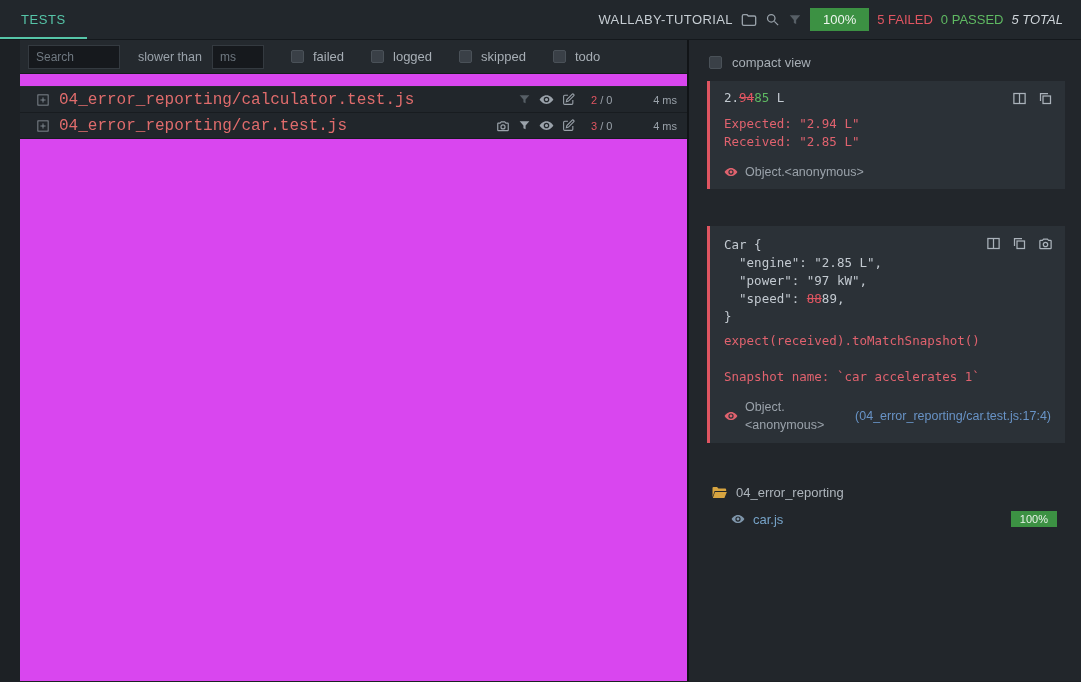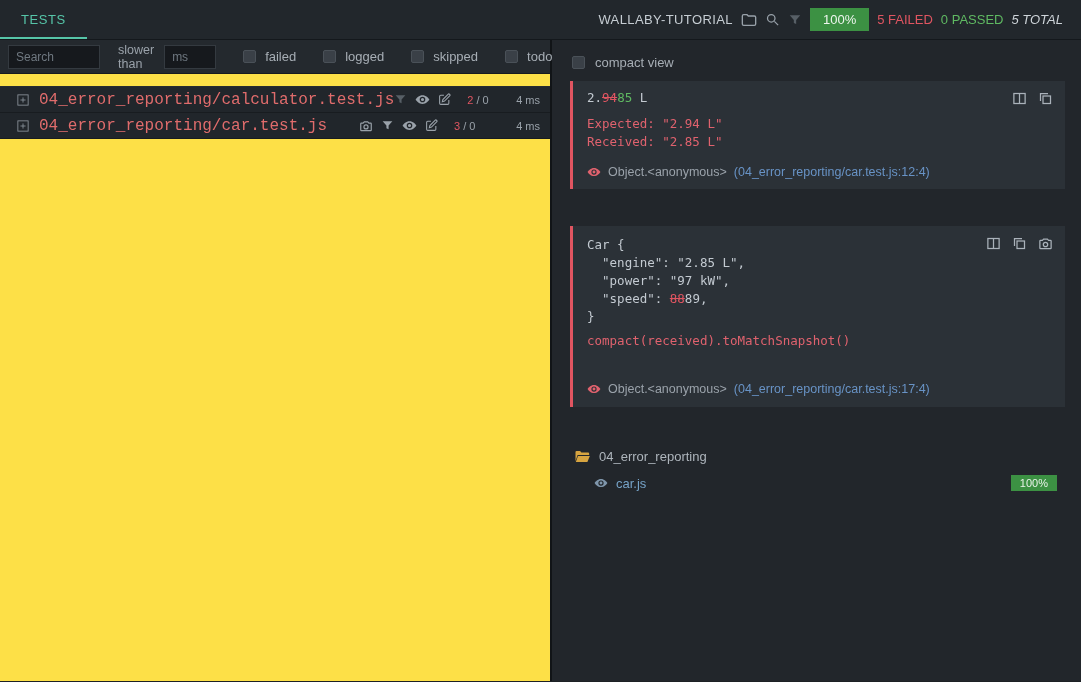--- a/index.html
+++ b/index.html
@@ -20,21 +20,21 @@
   .project { color: #c6cdd3; letter-spacing: .4px; }
   .hicon { color: #98a1a9; display: flex; cursor: pointer; }
   .hicon.dim { color: #575f66; }
   .badge { background: #3c9143; color: #eef5ee; padding: 4px 13px; font-size: 13px; }
   .failed-label { color: #e05561; }
   .passed-label { color: #5fb962; }
   .total-label { color: #ced4d9; font-style: italic; }
 
   
   .main { display: flex; height: 641px; }
-  .left { width: 552px; border-right: 2px solid #111417; background: #fde047; }
+  .left { width: 669px; border-right: 2px solid #111417; background: #d946ef; margin-left: 20px; }
   .right { flex: 1; background: #22262b; padding: 0 16px 0 18px; overflow: hidden; }
 
   
   .toolbar { height: 34px; background: #24292e; display: flex; align-items: center; padding: 0 8px; border-bottom: 1px solid #171a1e; }
   .tb-input { height: 24px; background: #16191d; border: 1px solid #343a40; color: #aab2b9; padding: 0 7px; font-size: 12px; font-family: "Liberation Sans", sans-serif; }
   .tb-input::placeholder { color: #6f7880; }
   .search-input { width: 92px; }
   .ms-input { width: 52px; }
   .slower { color: #9aa2aa; font-size: 12.5px; margin: 0 10px 0 18px; }
   .filter-group { display: flex; align-items: center; gap: 9px; margin-left: 27px; color: #a7aeb5; font-size: 13px; cursor: pointer; }
@@ -233,21 +233,20 @@
       <div class="sp8"></div>
       <div class="code-line err">Expected: "2.94 L"</div>
       <div class="code-line err">Received: "2.85 L"</div>
       <div class="stack-row">
         <span class="ricon eye-red">
           <svg width="14" height="14" viewBox="0 0 24 24" fill="currentColor">
               <path d="M12 5C6.5 5 2.3 9.4 1 12c1.3 2.6 5.5 7 11 7s9.7-4.4 11-7c-1.3-2.6-5.5-7-11-7zm0 11.5A4.5 4.5 0 1 1 12 7.5a4.5 4.5 0 0 1 0 9zm0-2a2.5 2.5 0 1 0 0-5 2.5 2.5 0 0 0 0 5z"></path>
             </svg>
         </span>
         <span class="stack-text">Object.&lt;anonymous&gt;</span>
-        <a class="stack-link">(04_error_reporting/car.test.js:12:4)</a>
       </div>
     </div>
 
     <div class="card card2">
       <div class="card-icons">
         <span class="ricon">
           <svg width="15" height="15" viewBox="0 0 24 24" fill="none" stroke="currentColor" stroke-width="2">
               <rect x="3" y="4" width="18" height="16"></rect>
               <line x1="12" y1="4" x2="12" y2="20"></line>
             </svg>
@@ -264,22 +263,23 @@
               <circle cx="12" cy="13.5" r="3.5"></circle>
             </svg>
         </span>
       </div>
       <div class="code-line">Car {</div>
       <div class="code-line">  "engine": "2.85 L",</div>
       <div class="code-line">  "power": "97 kW",</div>
       <div class="code-line"><span>  "speed": </span><span class="removed">88</span><span>89</span><span>,</span></div>
       <div class="code-line">}</div>
       <div class="sp6"></div>
-      <div class="code-line err">compact(received).toMatchSnapshot()</div>
+      <div class="code-line err">expect(received).toMatchSnapshot()</div>
       <div class="sp18"></div>
+      <div class="code-line err">Snapshot name: `car accelerates 1`</div>
       <div class="stack-row">
         <span class="ricon eye-red">
           <svg width="14" height="14" viewBox="0 0 24 24" fill="currentColor">
               <path d="M12 5C6.5 5 2.3 9.4 1 12c1.3 2.6 5.5 7 11 7s9.7-4.4 11-7c-1.3-2.6-5.5-7-11-7zm0 11.5A4.5 4.5 0 1 1 12 7.5a4.5 4.5 0 0 1 0 9zm0-2a2.5 2.5 0 1 0 0-5 2.5 2.5 0 0 0 0 5z"></path>
             </svg>
         </span>
         <span class="stack-text">Object.&lt;anonymous&gt;</span>
         <a class="stack-link">(04_error_reporting/car.test.js:17:4)</a>
       </div>
     </div>

